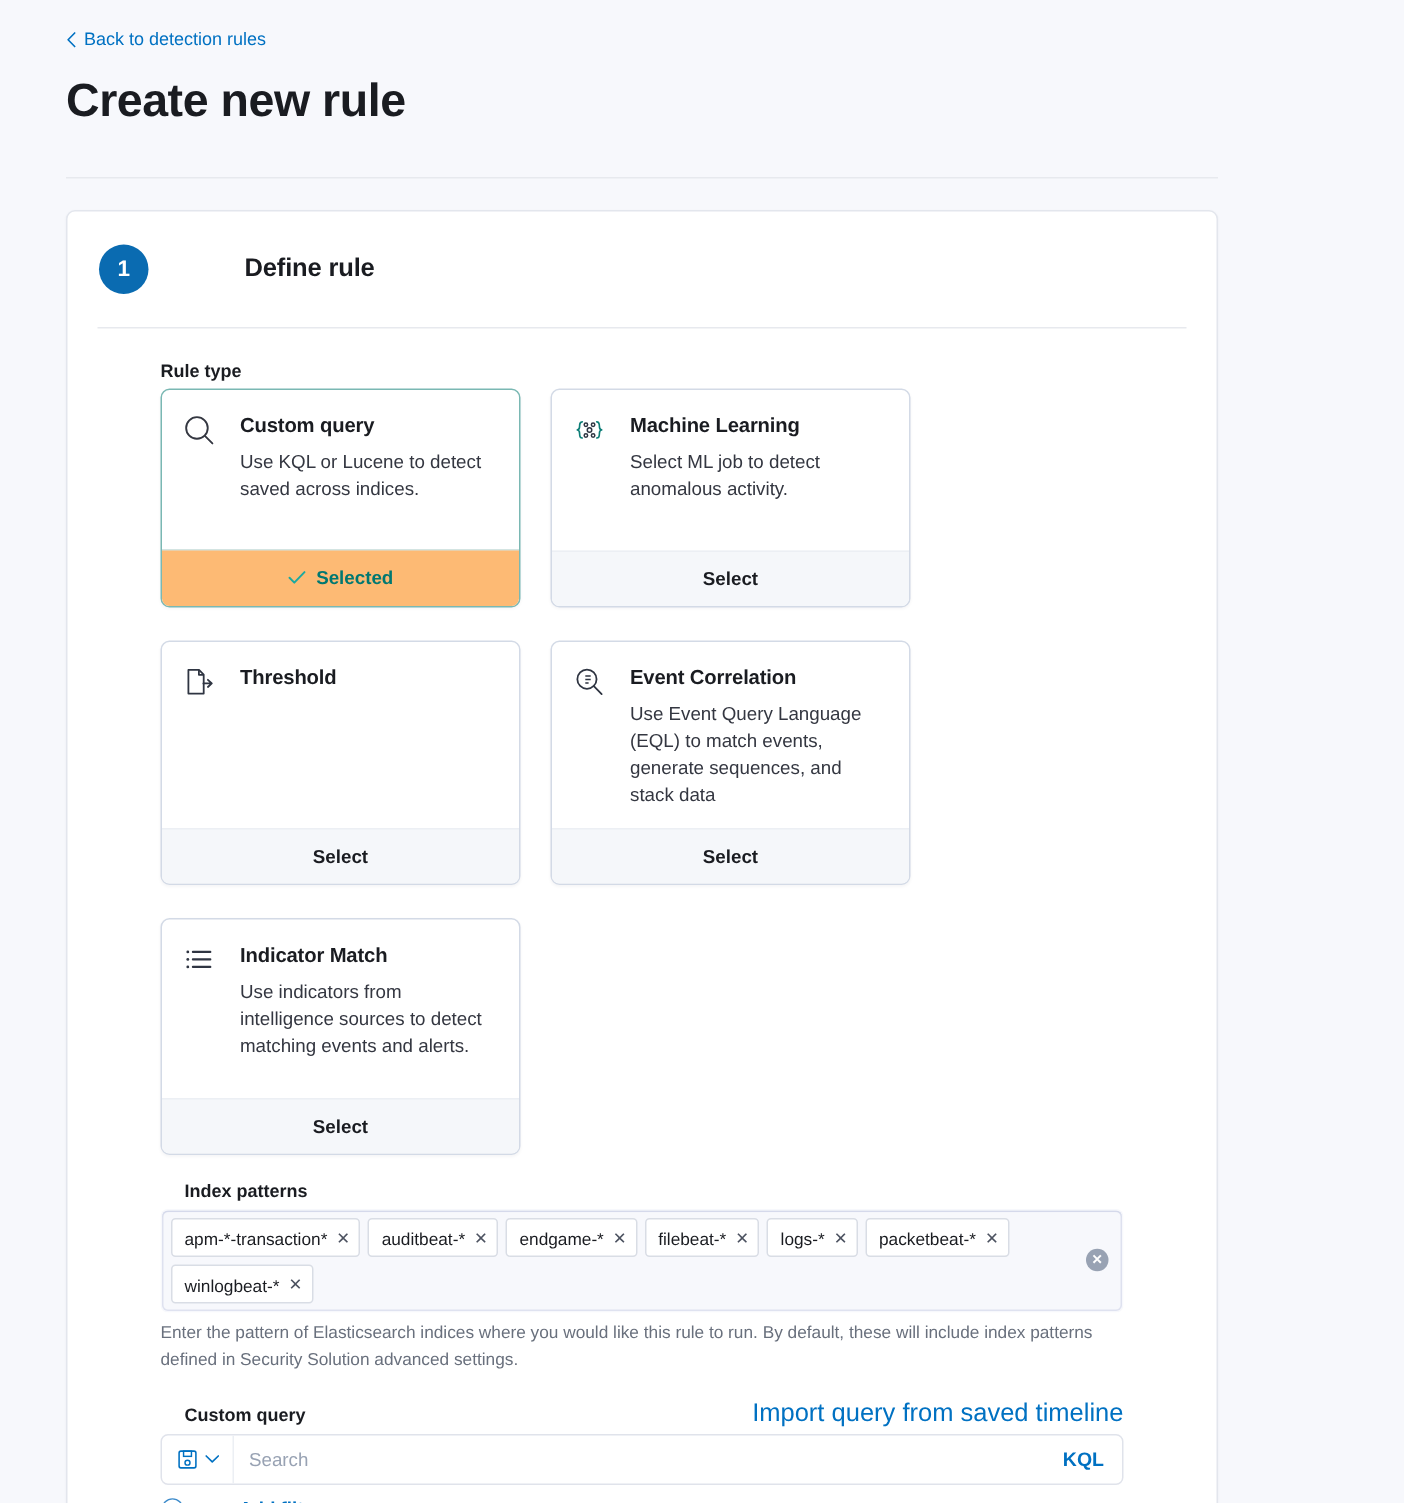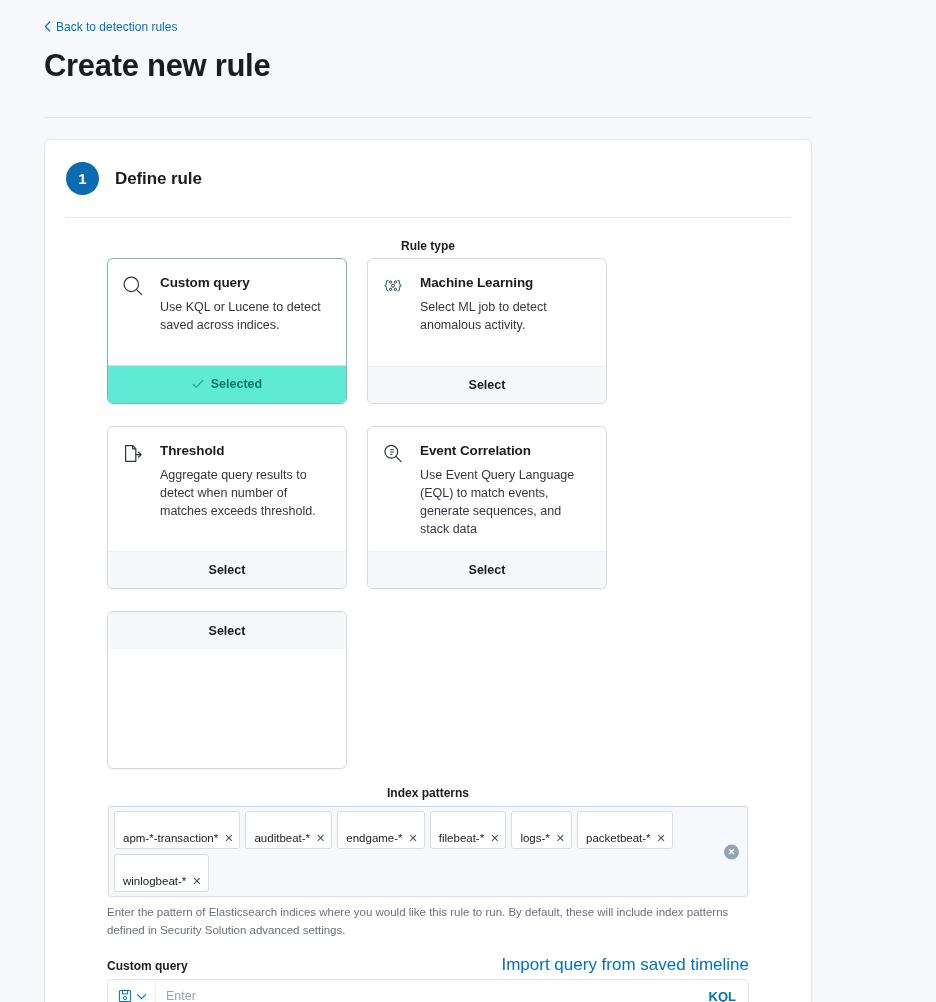--- a/index.html
+++ b/index.html
@@ -39,28 +39,28 @@
     box-shadow: 0 1px 2px rgba(27,35,50,0.05);
     padding: 22px 20px 20px 20px;
   }
   .step-head { display: flex; align-items: center; gap: 16px; padding: 0 1px; }
   .step-num {
     width: 33px; height: 33px; border-radius: 50%;
     background: #0a6bb1; color: #fff;
     font-size: 15px; font-weight: 600;
     display: flex; align-items: center; justify-content: center;
   }
-  .step-title { font-size: 17px; font-weight: 600; color: #1a1c21; letter-spacing: -0.1px; }
+  .step-title { font-size: 17px; font-weight: 600; color: #1a1c21; letter-spacing: -0.1px; margin-left: 48px; }
   .panel-rule { margin: 22px 0 0 0; border-bottom: 1px solid #e7e9ee; }
 
   .body { padding: 20px 42px 0 42px; }
 
   .field-label {
     font-size: 12px; font-weight: 700; color: #1a1c21;
-    line-height: 16px; margin-bottom: 4px; text-align: center;
+    line-height: 16px; margin-bottom: 4px;
   }
   .help-text {
     font-size: 11.5px; line-height: 18px; color: #69707d;
     margin-top: 5px; max-width: 765px;
   }
 
   
   .card-grid { display: flex; flex-wrap: wrap; gap: 22px 20px; margin-top: 4px; }
   .rt-card {
     width: 240px; background: #fff;
@@ -80,42 +80,42 @@
     line-height: 18px; margin-bottom: 6px; letter-spacing: -0.1px;
   }
   .rt-desc { font-size: 12.5px; line-height: 18px; color: #343741; }
   .rt-foot {
     background: #f5f7fa; border-top: 1px solid #eceff4;
     padding: 11px 0 11px 0;
     text-align: center;
     font-size: 12.5px; font-weight: 700; color: #1a1c21;
   }
   .rt-card.selected .rt-foot {
-    background: #5eead4; border-top: 1px solid #d3e4e2; color: #007871;
+    background: #fdba74; border-top: 1px solid #d3e4e2; color: #007871;
   }
   .sel-inner { display: inline-flex; align-items: center; gap: 7px; }
   .chk { color: #1ba9a0; font-size: 13px; font-weight: 400; }
 
   
   .combo {
     margin-top: 1px;
     background: #f7f8fc;
     border-radius: 5px;
     border: 1px solid transparent;
     box-shadow: 0 0 0 1px rgba(17,43,134,0.1) inset, 0 1px 1px rgba(17,43,134,0.06) inset;
     padding: 5px 36px 5px 6px;
     position: relative;
     min-height: 32px;
     display: flex; flex-wrap: wrap; align-items: center; gap: 5px;
   }
   .pill {
     display: inline-flex; align-items: center; gap: 6px;
     background: #fff; border: 1px solid #d9dde5; border-radius: 3px;
     font-size: 11.5px; line-height: 16px; color: #1a1c21;
-    padding: 18px 6px 2px 8px; cursor: default;
+    padding: 6px 6px 2px 8px; cursor: default;
   }
   .pill .x { color: #4c5260; font-size: 11px; cursor: pointer; line-height: 11px; }
   .combo-clear {
     position: absolute; right: 9px; top: 50%; transform: translateY(-50%);
     width: 15px; height: 15px; border-radius: 50%;
     background: #98a2b3; color: #fff;
     font-size: 9px; line-height: 15px; text-align: center;
     cursor: pointer; font-weight: 700;
   }
 
@@ -142,21 +142,21 @@
   }
   .sb-lang {
     display: flex; align-items: center; padding: 0 12px 0 6px;
     font-size: 13px; font-weight: 700; color: #0071c2; cursor: pointer;
   }
   .filterbar {
     display: flex; align-items: center; gap: 7px; margin-top: 8px;
   }
   .filter-dash { color: #c9ced8; font-size: 12px; }
   .addfilter { font-size: 12.5px; font-weight: 700; color: #0071c2; cursor: pointer; }
-  .mt16 { margin-top: 16px; }
+  .mt16 { margin-top: 16px; margin-left: 16px; }
   svg { display: block; }
 </style>
 </head>
 <body>
 
 <div class="page">
 
   <div class="header">
     <a class="backlink">
       <span class="chev">
@@ -234,21 +234,20 @@
           <div class="rt-top">
             <div class="rt-icon">
               <svg width="22" height="22" viewBox="0 0 22 22" fill="none">
                 <path d="M3.6 2.6h7.1l3.1 3.1v12.7H3.6V2.6z" stroke="#2f3542" stroke-width="1.2" stroke-linejoin="round"></path>
                 <path d="M10.6 2.7v3.2h3.2" stroke="#2f3542" stroke-width="1.2" stroke-linejoin="round"></path>
                 <path d="M13.6 11.6h5.4M16.6 9.2l2.6 2.4-2.6 2.4" stroke="#2f3542" stroke-width="1.2" stroke-linecap="round" stroke-linejoin="round"></path>
               </svg>
             </div>
             <div class="rt-textcol">
               <div class="rt-name">Threshold</div>
-              <div class="rt-desc">Aggregate query results to detect when number of matches exceeds threshold.</div>
             </div>
           </div>
           <div class="rt-foot">Select</div>
         </div>
 
         <div class="rt-card h2">
           <div class="rt-top">
             <div class="rt-icon">
               <svg width="22" height="22" viewBox="0 0 22 22" fill="none">
                 <circle cx="9.3" cy="8.8" r="6.4" stroke="#2f3542" stroke-width="1.2"></circle>
@@ -258,20 +257,34 @@
             </div>
             <div class="rt-textcol">
               <div class="rt-name">Event Correlation</div>
               <div class="rt-desc">Use Event Query Language (EQL) to match events, generate sequences, and stack data</div>
             </div>
           </div>
           <div class="rt-foot">Select</div>
         </div>
 
         <div class="rt-card h2">
+          <div class="rt-top">
+            <div class="rt-icon">
+              <svg width="22" height="22" viewBox="0 0 22 22" fill="none">
+                <circle cx="3.2" cy="5.6" r="0.95" fill="#2f3542"></circle>
+                <circle cx="3.2" cy="10.6" r="0.95" fill="#2f3542"></circle>
+                <circle cx="3.2" cy="15.6" r="0.95" fill="#2f3542"></circle>
+                <path d="M6.6 5.6h11.6M6.6 10.6h11.6M6.6 15.6h11.6" stroke="#2f3542" stroke-width="1.45" stroke-linecap="round"></path>
+              </svg>
+            </div>
+            <div class="rt-textcol">
+              <div class="rt-name">Indicator Match</div>
+              <div class="rt-desc">Use indicators from intelligence sources to detect matching events and alerts.</div>
+            </div>
+          </div>
           <div class="rt-foot">Select</div>
         </div>
 
       </div>
 
       <div class="field-label mt16">Index patterns</div>
       <div class="combo">
         <span class="pill">
           <span>apm-*-transaction*</span>
           <span class="x">✕</span>
@@ -317,21 +330,21 @@
               <rect x="5" y="1.6" width="6" height="4" stroke="#0071c2" stroke-width="1.1"></rect>
               <circle cx="8" cy="10.4" r="1.9" stroke="#0071c2" stroke-width="1.1"></circle>
             </svg>
           </span>
           <span>
             <svg width="11" height="11" viewBox="0 0 12 12" fill="none">
               <path d="M1.6 4L6 8.3L10.4 4" stroke="#0071c2" stroke-width="1.2" stroke-linecap="round" stroke-linejoin="round"></path>
             </svg>
           </span>
         </div>
-        <div class="sb-input">Enter</div>
+        <div class="sb-input">Search</div>
         <div class="sb-lang">KQL</div>
       </div>
 
       <div class="filterbar">
         <span>
           <svg width="16" height="16" viewBox="0 0 18 18" fill="none">
             <circle cx="9" cy="9" r="7.6" stroke="#3f8ccb" stroke-width="1.1"></circle>
             <path d="M4.8 6.6h8.4M6.1 9.2h5.8M7.4 11.8h3.2" stroke="#3f8ccb" stroke-width="1.1" stroke-linecap="round"></path>
           </svg>
         </span>

